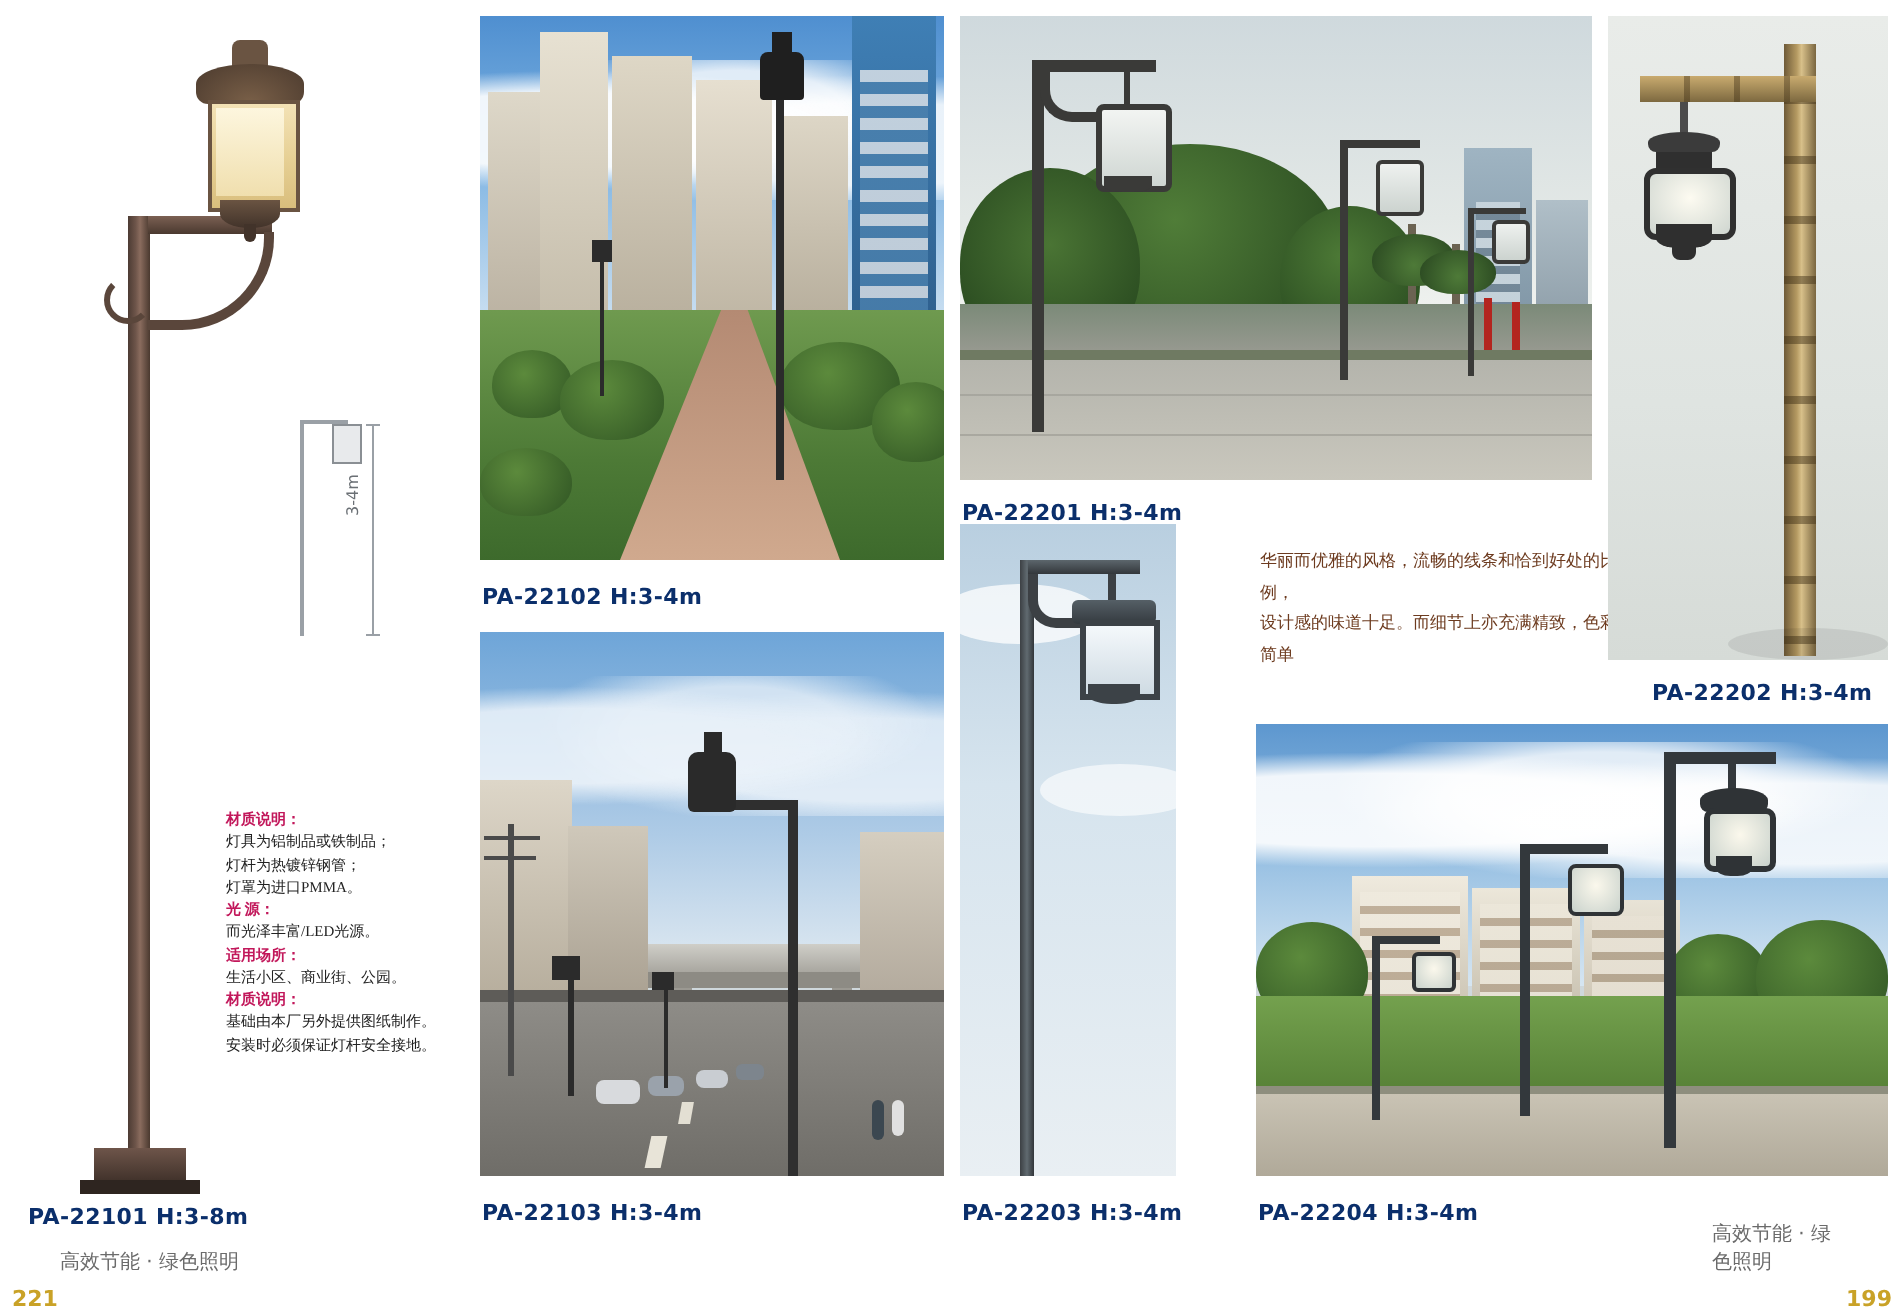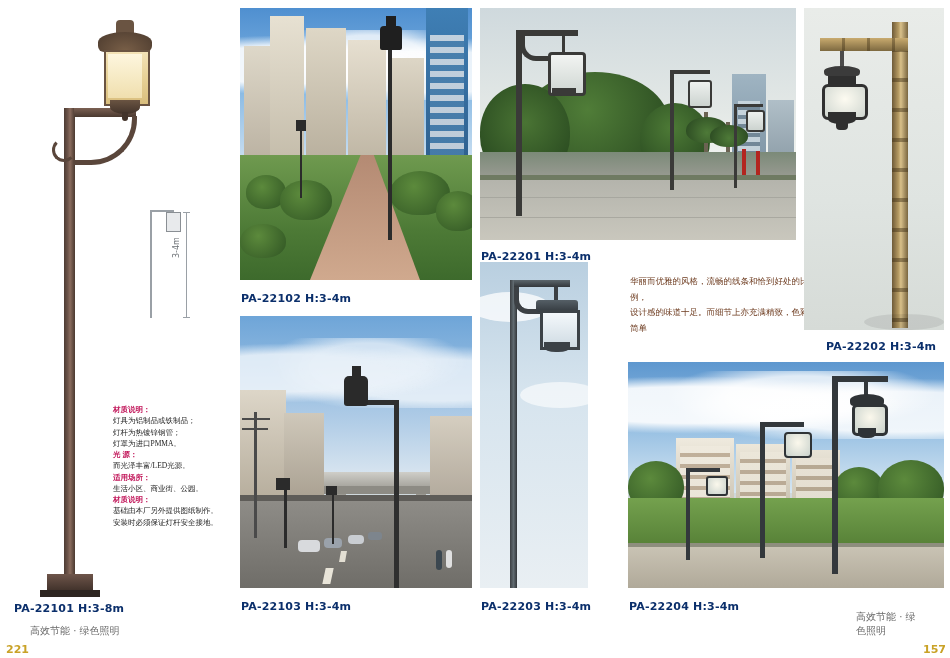--- a/index.html
+++ b/index.html
@@ -342,16 +342,16 @@
 
   <div class="footbar foot-left">
     <div style="position:absolute;left:0;bottom:0;width:232px;height:20px;background:#ffffff;"></div>
     <div class="pgnum" style="left:6px;">221</div>
     <div class="foottxt" style="left:30px;">高效节能 · 绿色照明</div>
   </div>
 
   <div class="footbar foot-right">
     <div style="position:absolute;left:0;bottom:0;width:94px;height:20px;background:#ffffff;"></div>
     <div class="foottxt" style="right:26px;">高效节能 · 绿色照明</div>
-    <div class="pgnum" style="right:4px;">157</div>
+    <div class="pgnum" style="right:4px;">199</div>
   </div>
 
 </div>
 
 </body></html>

